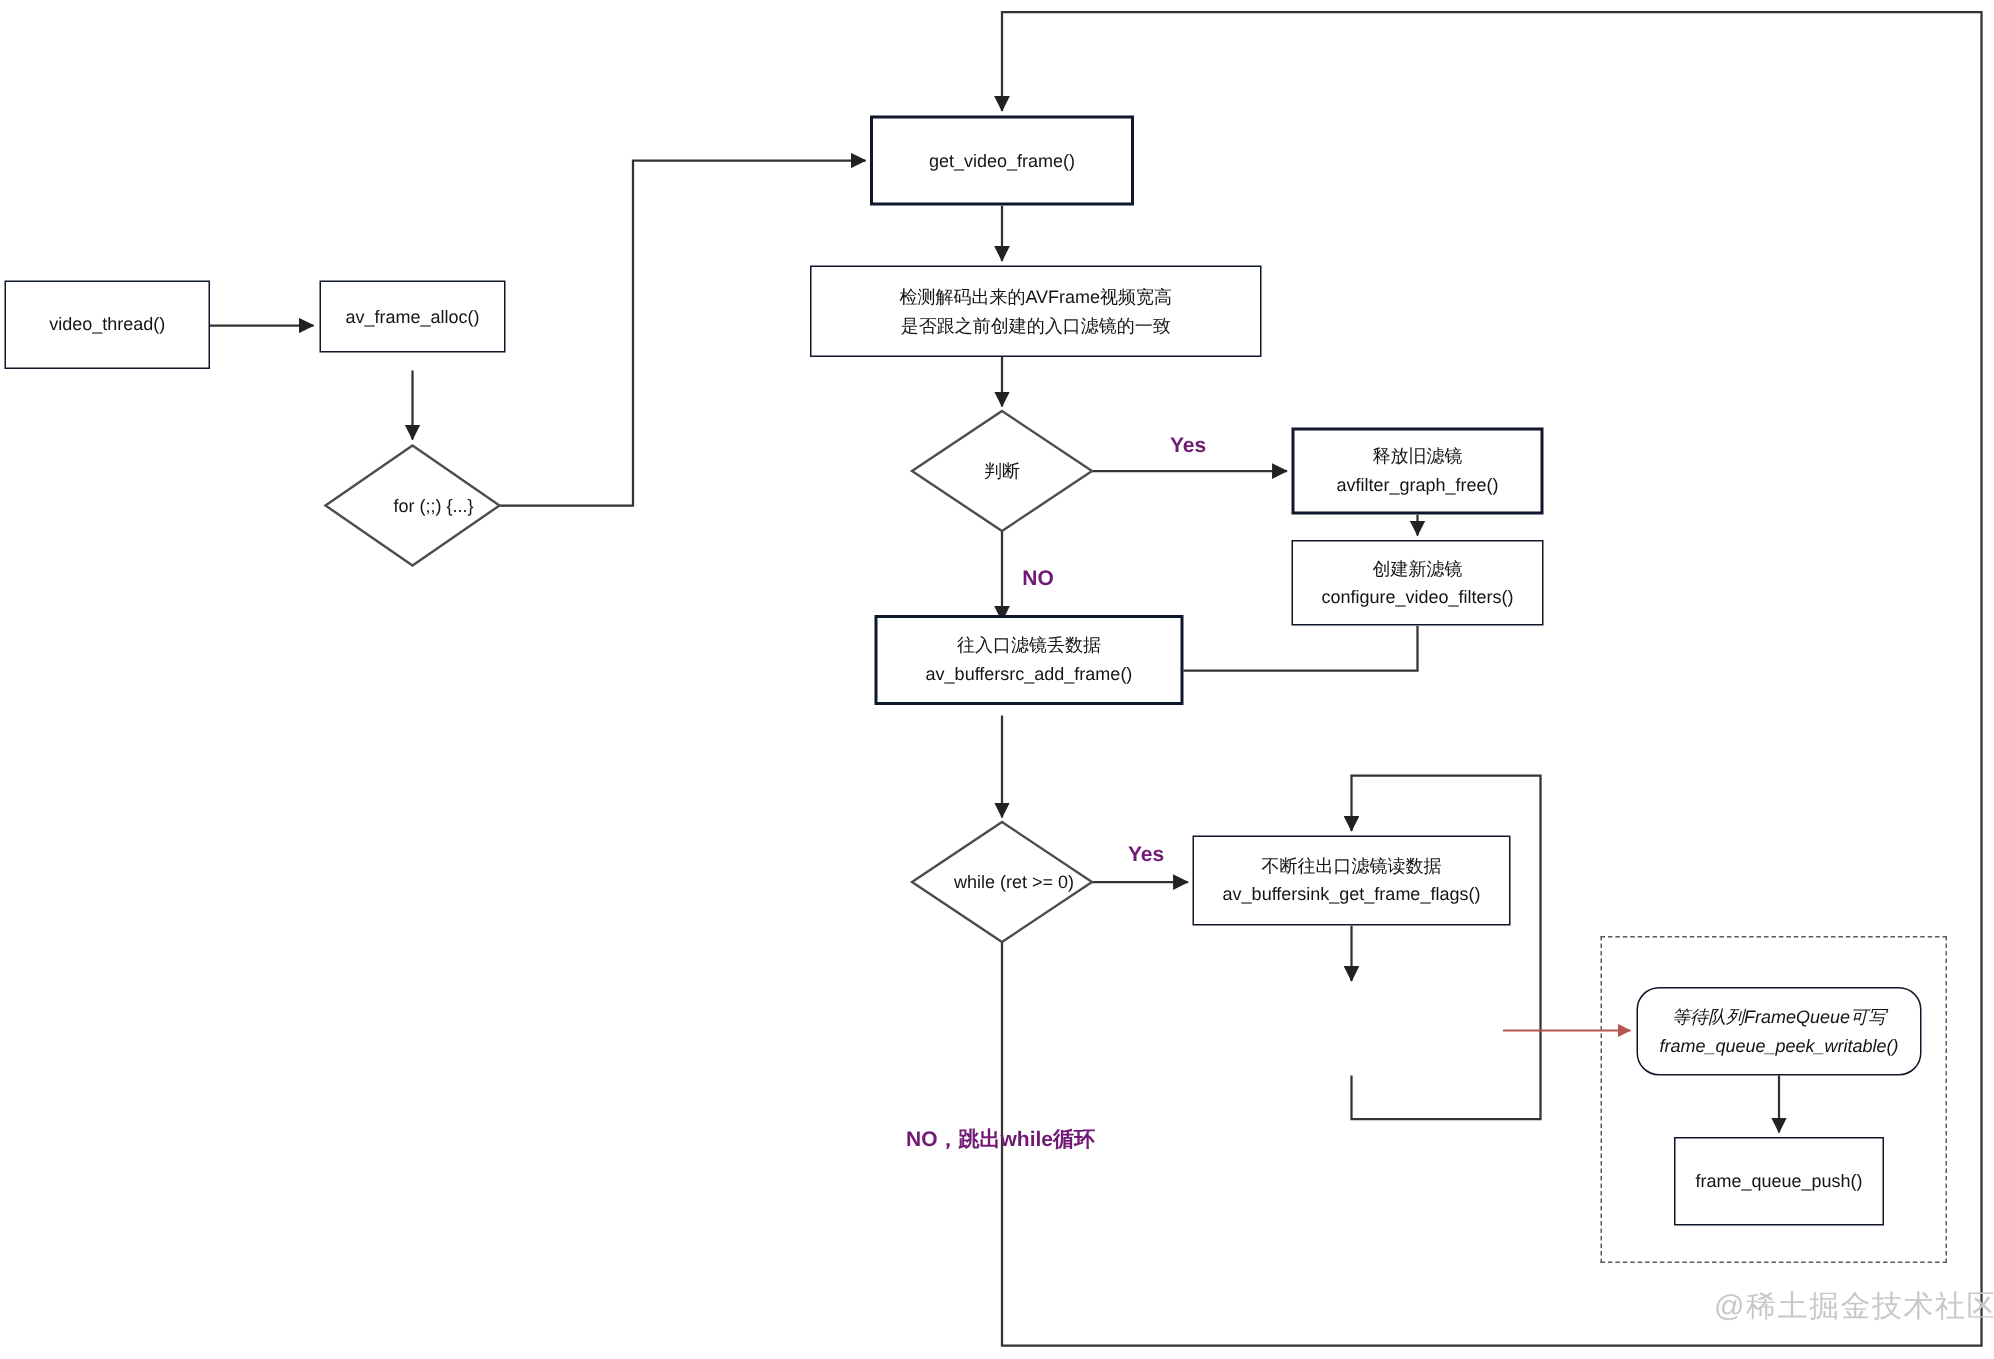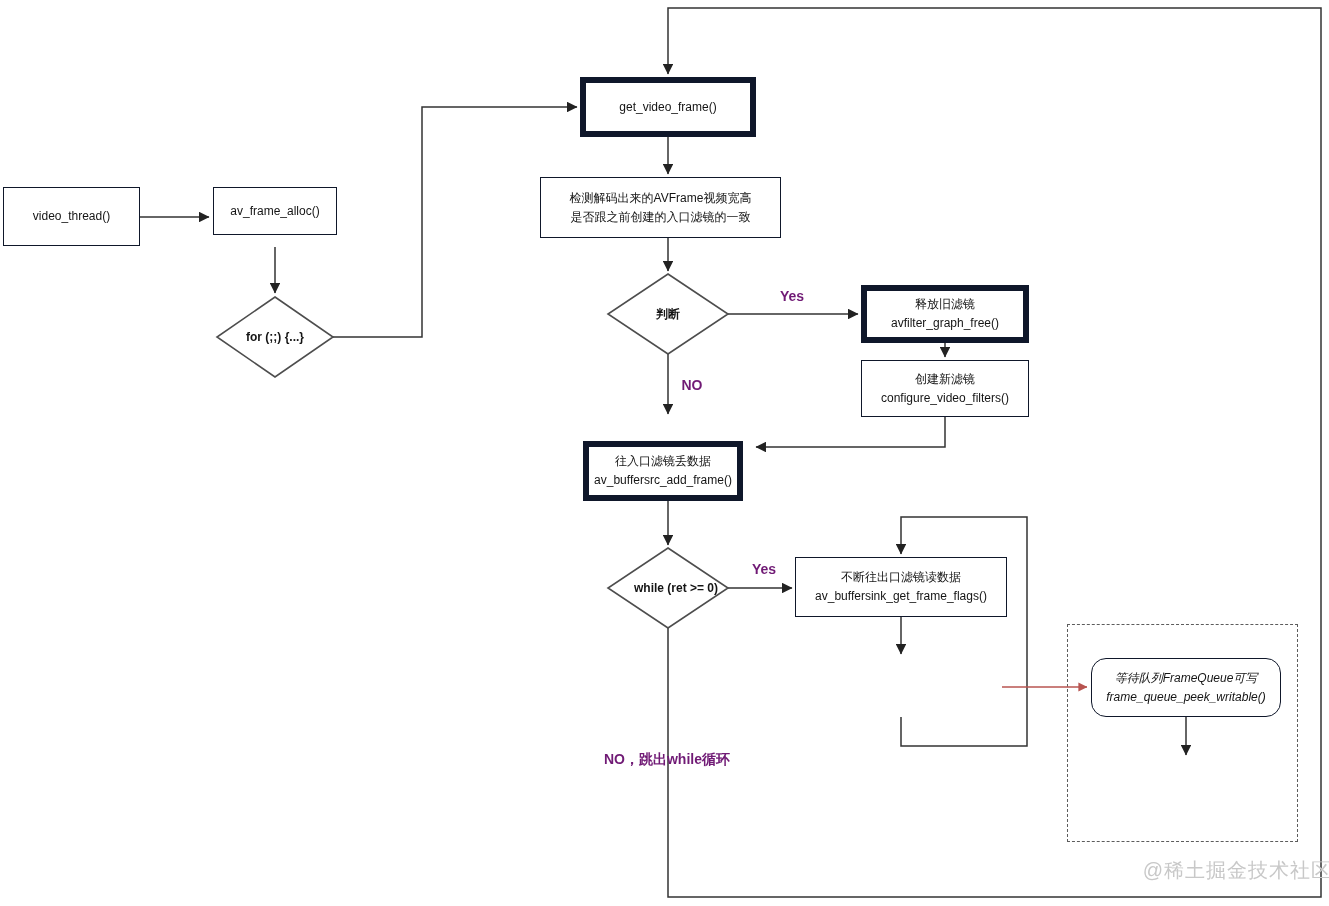--- a/index.html
+++ b/index.html
@@ -1,29 +1,29 @@
 <!DOCTYPE html>
 <html><head>
 <meta charset="utf-8">
 <style>
   * { box-sizing: border-box; margin: 0; padding: 0; }
   html, body { width: 1329px; height: 906px; background: #ffffff; overflow: hidden; }
   body { font-family: "Liberation Sans", "DejaVu Sans", sans-serif; }
   .canvas { position: relative; width: 1329px; height: 906px; background: #ffffff; }
   svg.edges { position: absolute; left: 0; top: 0; z-index: 1; }
   .node {
-    position: absolute; background: #ffffff; border: 6px solid #0f172a;
+    position: absolute; background: #ffffff; border: 2px solid #0f172a;
     display: flex; flex-direction: column; align-items: center; justify-content: center;
     text-align: center; font-size: 12px; line-height: 19px; color: #141414; z-index: 2;
   }
   .node.thin { border-width: 1.5px; }
   .node.rounded { border-radius: 15px; font-style: italic; }
   .diamond-label {
     position: absolute; display: flex; align-items: center; justify-content: center;
-    text-align: right; font-size: 12px; color: #141414; z-index: 2; font-weight: bold;
+    text-align: right; font-size: 12px; color: #141414; z-index: 2;
   }
   .edge-label {
     position: absolute; font-weight: bold; font-size: 14px; color: #701a75;
     text-align: center; z-index: 3; white-space: nowrap;
   }
   .dashed-box { position: absolute; border: 1.5px dashed #5c5c5c; background: transparent; z-index: 0; }
   .watermark {
     position: absolute; left: 1124px; top: 857px; width: 208px; text-align: right;
     font-size: 20px; color: #c8c8c8; z-index: 3; letter-spacing: 1px;
   }
@@ -77,53 +77,56 @@
   </div>
 
   <div class="node thin" style="left:213px; top:187px; width:124px; height:48px">
     <span>av_frame_alloc()</span>
   </div>
 
   <div class="node" style="left:580px; top:77px; width:176px; height:60px">
     <span>get_video_frame()</span>
   </div>
 
-  <div class="node thin" style="left:540px; top:177px; width:241px; height:61px">
+  <div class="node thin" style="left:540px; top:177px; width:301px; height:61px">
     <span>检测解码出来的AVFrame视频宽高</span>
     <span>是否跟之前创建的入口滤镜的一致</span>
   </div>
 
   <div class="node" style="left:861px; top:285px; width:168px; height:58px">
     <span>释放旧滤镜</span>
     <span>avfilter_graph_free()</span>
   </div>
 
   <div class="node thin" style="left:861px; top:360px; width:168px; height:57px">
     <span>创建新滤镜</span>
     <span>configure_video_filters()</span>
   </div>
 
-  <div class="node" style="left:583px; top:441px; width:160px; height:60px">
+  <div class="node" style="left:583px; top:410px; width:206px; height:60px">
     <span>往入口滤镜丢数据</span>
     <span>av_buffersrc_add_frame()</span>
   </div>
 
   <div class="node thin" style="left:795px; top:557px; width:212px; height:60px">
     <span>不断往出口滤镜读数据</span>
     <span>av_buffersink_get_frame_flags()</span>
   </div>
 
 
   <div class="node thin rounded" style="left:1091px; top:658px; width:190px; height:59px">
     <span>等待队列FrameQueue可写</span>
     <span>frame_queue_peek_writable()</span>
   </div>
 
+  <div class="node thin" style="left:1116px; top:758px; width:140px; height:59px">
+    <span>frame_queue_push()</span>
+  </div>
 
-  <div class="diamond-label" style="left:217px; top:297px; width:116px; height:80px">for (;;) {...}</div>
+  <div class="diamond-label" style="left:231px; top:297px; width:116px; height:80px">for (;;) {...}</div>
   <div class="diamond-label" style="left:608px; top:274px; width:120px; height:80px">判断</div>
   <div class="diamond-label" style="left:612px; top:548px; width:128px; height:80px">while (ret  &gt;= 0)</div>
 
   <div class="edge-label" style="left:770px; top:288px; width:44px">Yes</div>
   <div class="edge-label" style="left:672px; top:377px; width:40px">NO</div>
   <div class="edge-label" style="left:742px; top:561px; width:44px">Yes</div>
   <div class="edge-label" style="left:592px; top:751px; width:150px">NO，跳出while循环</div>
 
   <div class="watermark">@稀土掘金技术社区</div>
 

